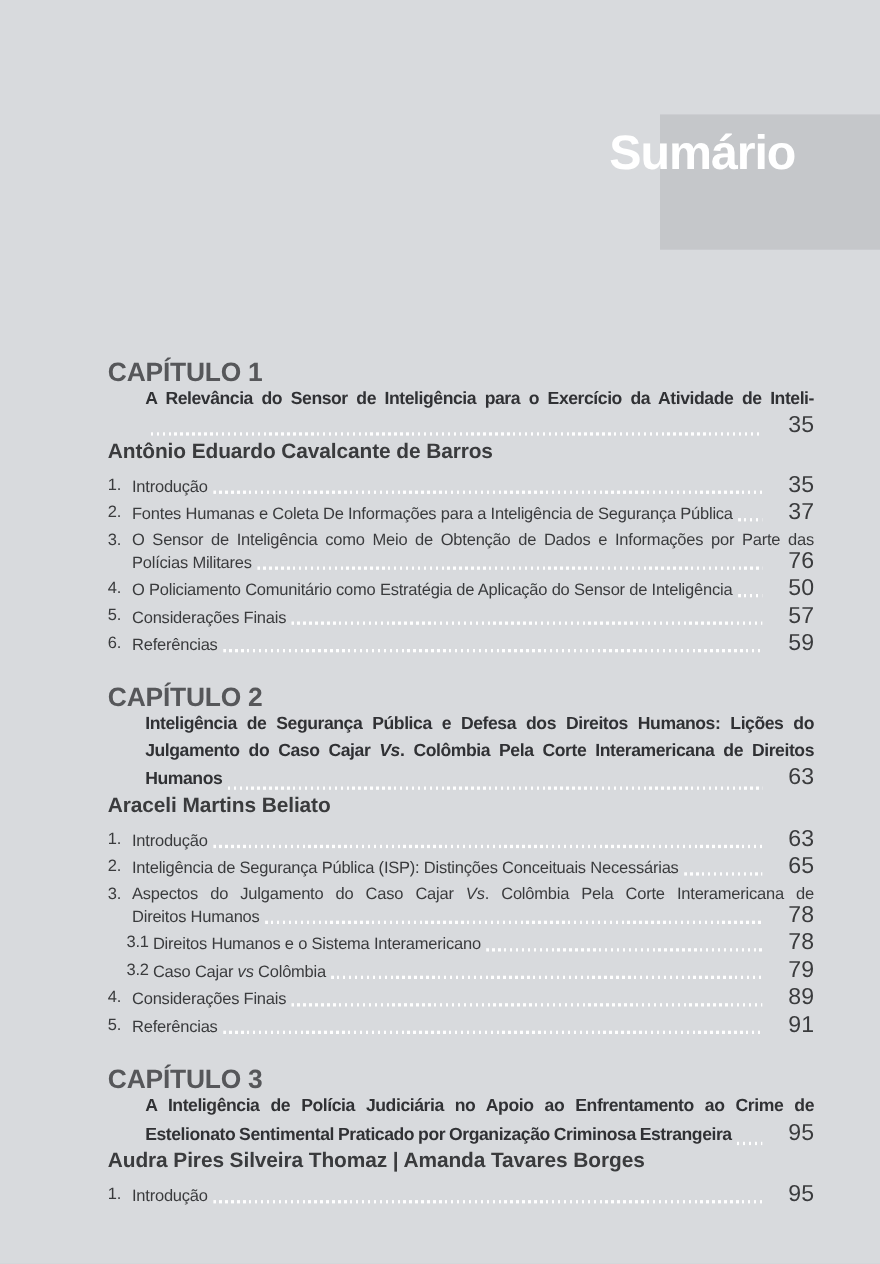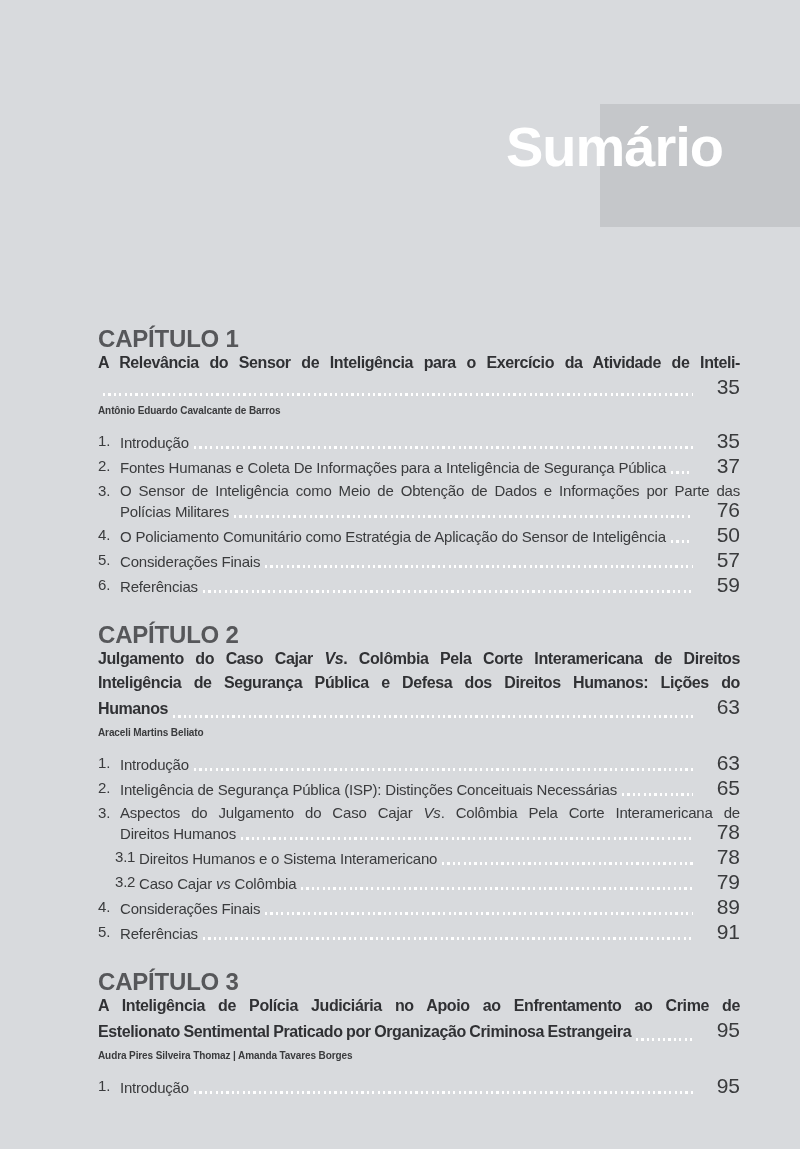--- a/index.html
+++ b/index.html
@@ -17,21 +17,21 @@
   
   .title-block{
     position:absolute;
     left:600px;top:104px;
     width:200px;height:123px;
     background:#c5c7ca;
   }
   .sumario{
     position:absolute;
     top:116px;right:77px;
-    font-size:56px;
+    font-size:44px;
     font-weight:bold;
     letter-spacing:-1px;
     color:#ffffff;
     line-height:1.1;
     z-index:2;
   }
   .content{
     position:absolute;
     left:98px;top:326px;
     width:642px;
@@ -44,23 +44,23 @@
     line-height:25px;
     color:#56575a;
     letter-spacing:-0.2px;
   }
   .ch-title{
     font-size:16px;font-weight:bold;
     color:#303134;
     letter-spacing:-0.4px;
     word-spacing:-0.5px;
   }
-  .ch-title .row,.ch-title .plain{line-height:24px;}
+  .ch-title .row,.ch-title .plain{line-height:24px;margin-left:34px;}
   .authors{
-    font-size:10px;font-weight:bold;
+    font-size:19px;font-weight:bold;
     line-height:20px;
     color:#3a3b3d;
     margin:2px 0 10px 0;
     letter-spacing:-0.1px;
   }
   .items{font-size:15px;letter-spacing:-0.2px;}
   .item{
     display:flex;
     margin-bottom:4px;
     line-height:19px;
@@ -169,22 +169,22 @@
                 <div class="lead"></div>
                 <div class="pg">59</div>
               </div>
             </div>
           </div>
         </div>
       </section>
       <section class="chapter">
         <div class="ch-label">CAPÍTULO 2</div>
         <div class="ch-title">
+          <div class="plain just"><span>Inteligência de Segurança Pública e Defesa dos Direitos Humanos: Lições do</span></div>
           <div class="plain just"><span>Julgamento do Caso Cajar </span><i>Vs</i><span>. Colômbia Pela Corte Interamericana de Direitos</span></div>
-          <div class="plain just"><span>Inteligência de Segurança Pública e Defesa dos Direitos Humanos: Lições do</span></div>
           <div class="row">
             <span class="txt"><span>Humanos</span></span>
             <div class="lead"></div>
             <div class="pg">63</div>
           </div>
         </div>
         <div class="authors">Araceli Martins Beliato</div>
         <div class="items">
           <div class="item">
             <span class="num">1.</span>

